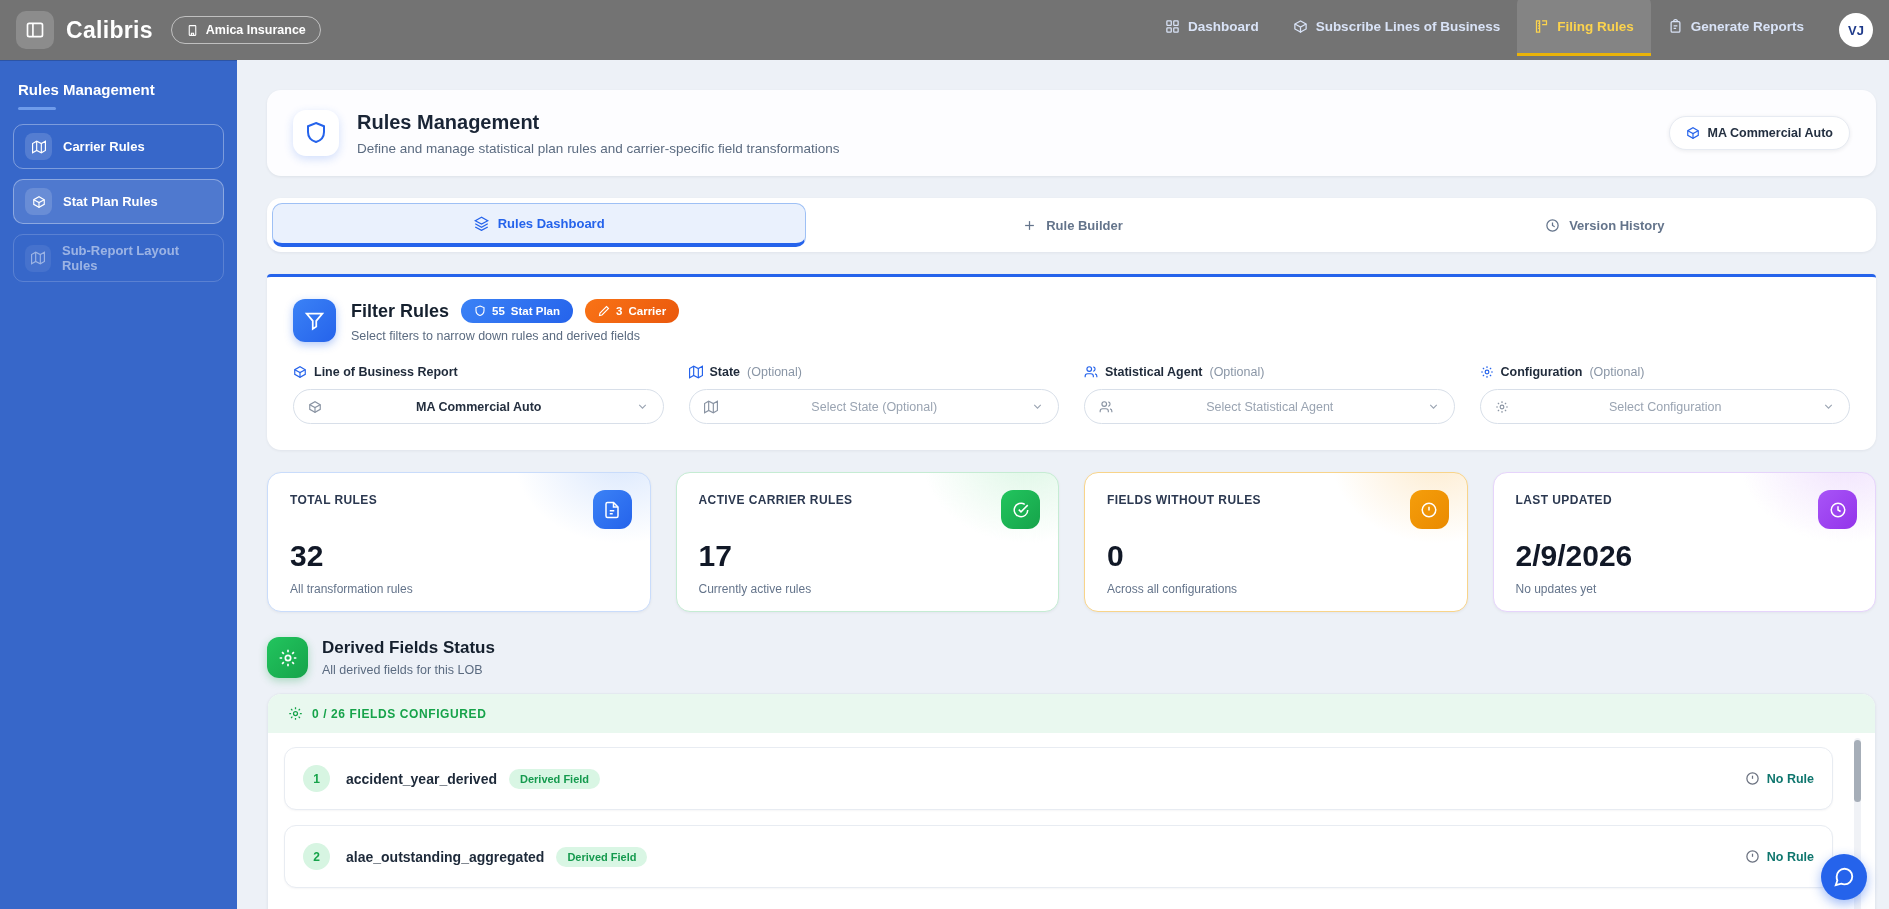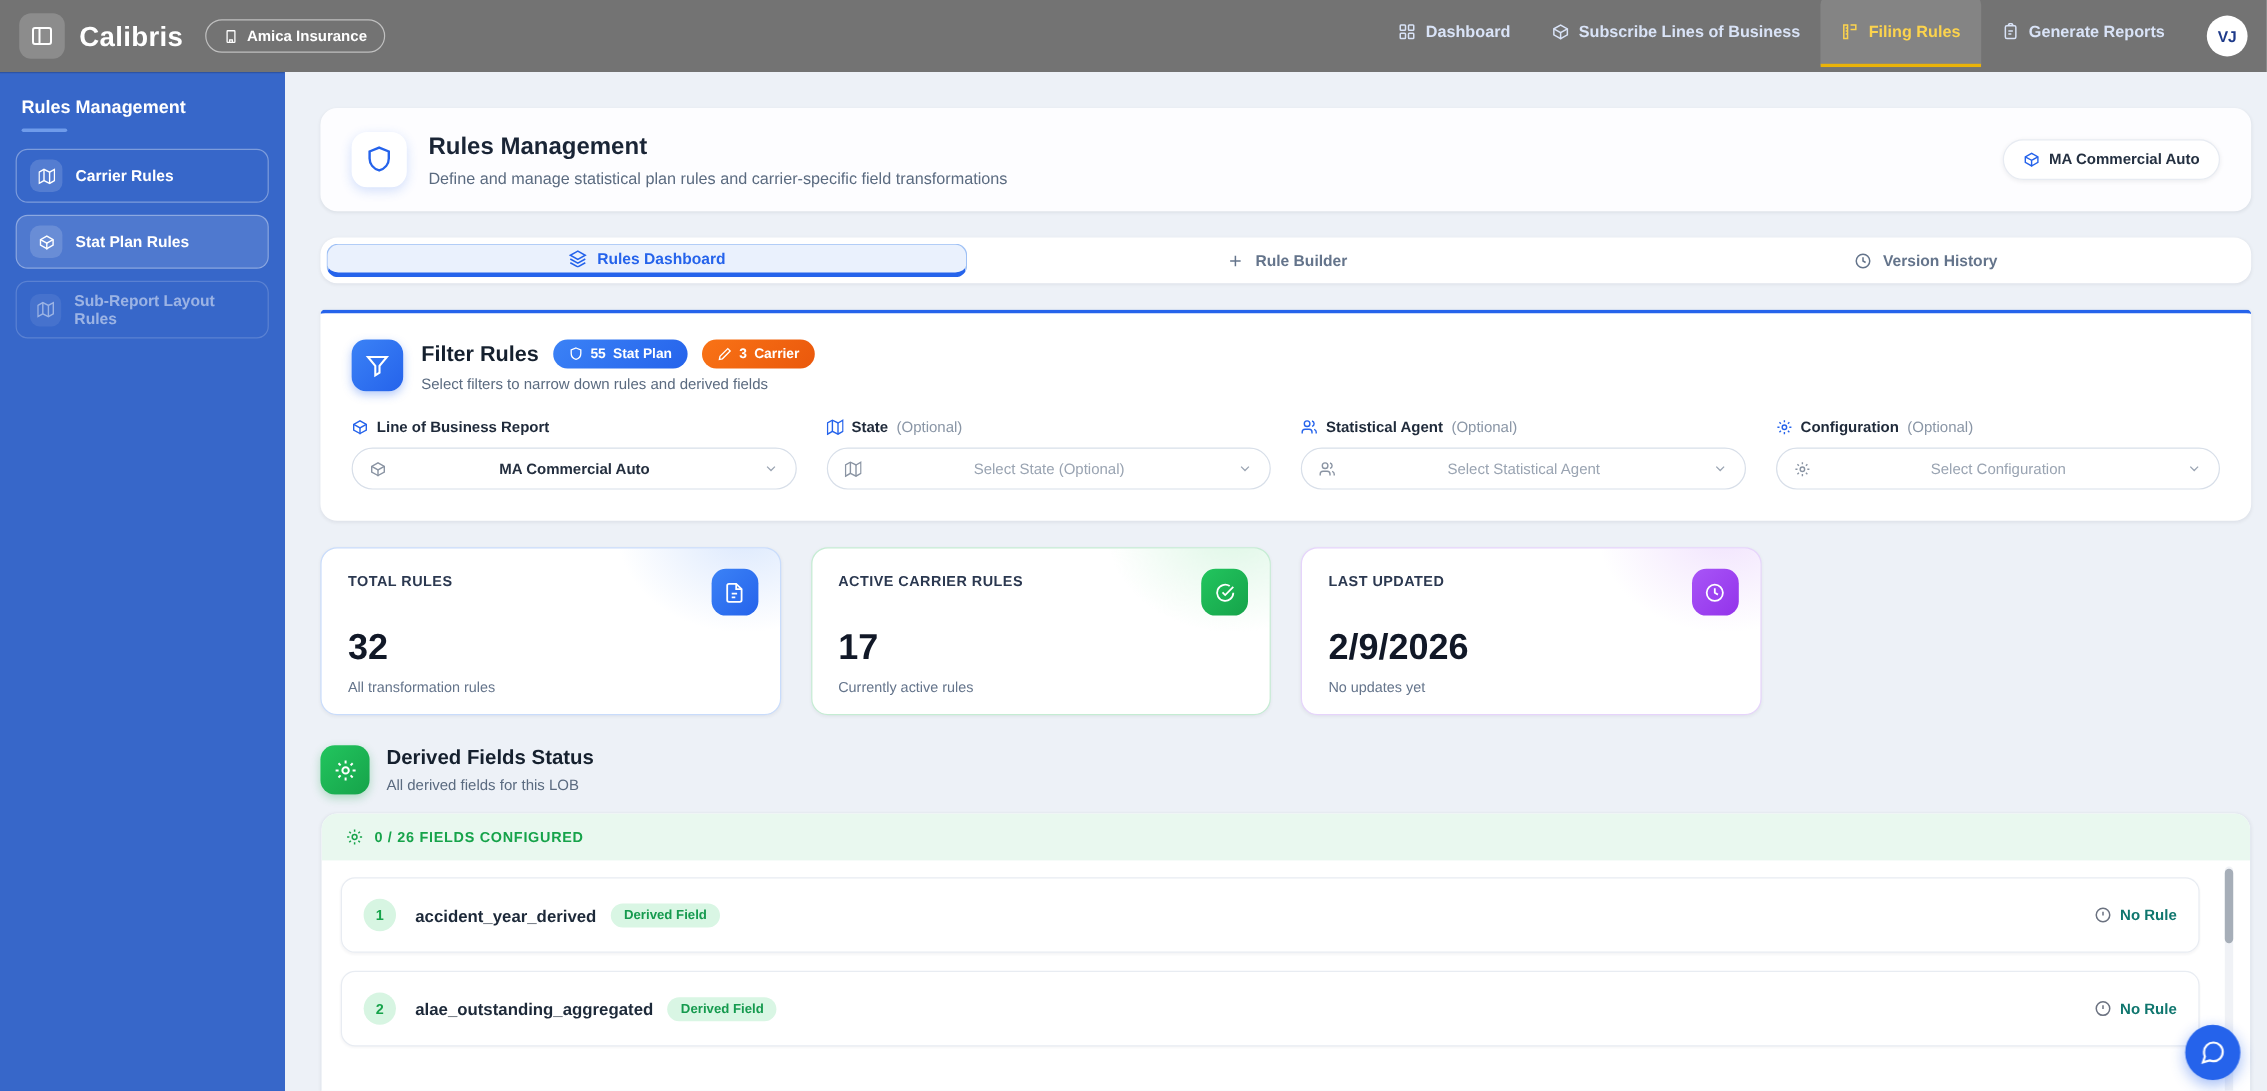--- a/index.html
+++ b/index.html
@@ -51,21 +51,21 @@
     box-shadow:0 3px 10px rgba(37,99,235,.20); display:flex; align-items:center;
     justify-content:center; margin-right:18px; }
   .page-title { font-size:20px; font-weight:700; color:#1a2536; }
   .page-subtitle { font-size:13.5px; color:#5b6b80; margin-top:7px; }
   .lob-badge { margin-left:auto; display:flex; align-items:center; gap:8px; background:#fff;
     border:1px solid #e7ebf2; border-radius:999px; padding:9px 16px; font-size:12.5px;
     font-weight:700; color:#243041; box-shadow:0 1px 4px rgba(16,24,40,.08); cursor:pointer; }
 
   .tabs-card { margin-top:22px; background:#fff; border-radius:14px; padding:5px;
     display:flex; box-shadow:0 1px 3px rgba(16,24,40,.06); }
-  .tab { flex:1; height:28px; display:flex; align-items:center; justify-content:center;
+  .tab { flex:1; height:44px; display:flex; align-items:center; justify-content:center;
     gap:9px; font-size:13px; font-weight:600; color:#64748b; cursor:pointer; border-radius:10px; }
   .tab svg { stroke:#64748b; }
   .tab.active { background:#eaf1fd; border:1px solid #9ec0f5; border-bottom:4px solid #2563eb;
     color:#2563eb; }
   .tab.active svg { stroke:#2563eb; }
 
   
   .filter-card { margin-top:22px; background:#fff; border-top:3px solid #2563eb;
     border-radius:4px 4px 14px 14px; padding:22px 26px 26px 26px;
     box-shadow:0 1px 3px rgba(16,24,40,.06); }
@@ -485,20 +485,32 @@
       <div class="stat-icon i-green">
         <svg width="18" height="18" viewBox="0 0 24 24" fill="none" stroke="#fff" stroke-width="2">
             <path d="M21 12a9 9 0 1 1-4-7.5"></path>
             <polyline points="9 11.5 12 14.5 21 5.5"></polyline>
           </svg>
       </div>
       <div class="stat-value">17</div>
       <div class="stat-caption">Currently active rules</div>
     </article>
 
+    <article class="stat-card c-orange">
+      <div class="stat-label">FIELDS WITHOUT RULES</div>
+      <div class="stat-icon i-orange">
+        <svg width="18" height="18" viewBox="0 0 24 24" fill="none" stroke="#fff" stroke-width="2">
+            <circle cx="12" cy="12" r="9"></circle>
+            <line x1="12" y1="7.5" x2="12" y2="12.5"></line>
+            <line x1="12" y1="16" x2="12" y2="16.01"></line>
+          </svg>
+      </div>
+      <div class="stat-value">0</div>
+      <div class="stat-caption">Across all configurations</div>
+    </article>
 
     <article class="stat-card c-purple">
       <div class="stat-label">LAST UPDATED</div>
       <div class="stat-icon i-purple">
         <svg width="18" height="18" viewBox="0 0 24 24" fill="none" stroke="#fff" stroke-width="2">
             <circle cx="12" cy="12" r="9"></circle>
             <polyline points="12 7 12 12 15.5 14"></polyline>
           </svg>
       </div>
       <div class="stat-value">2/9/2026</div>

